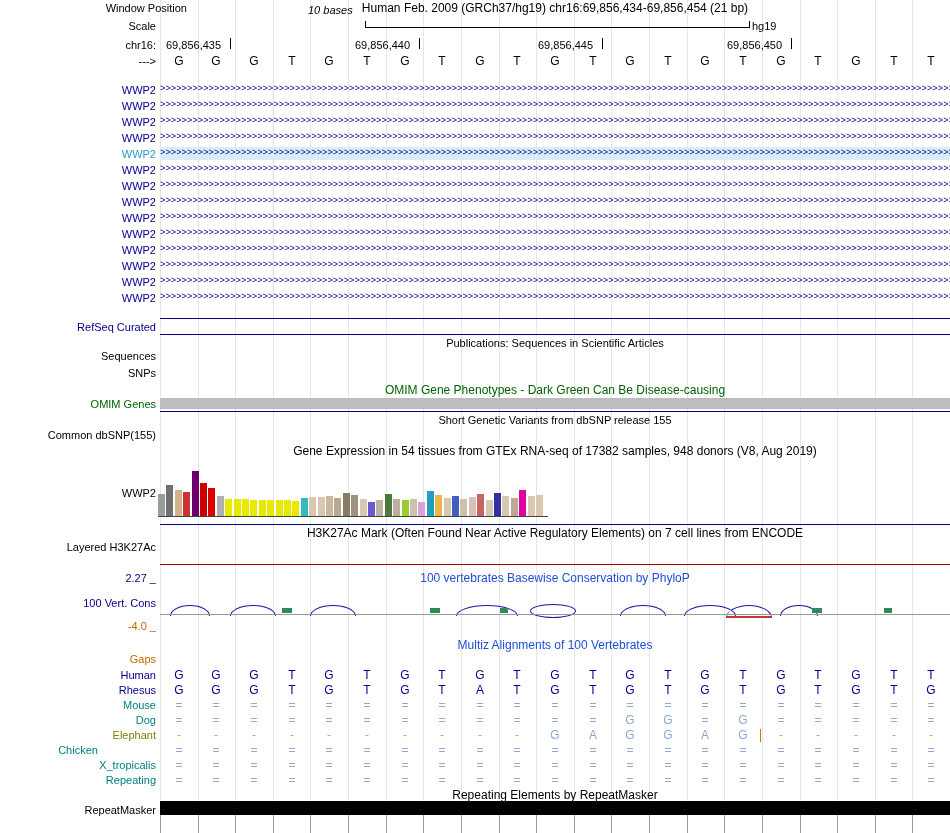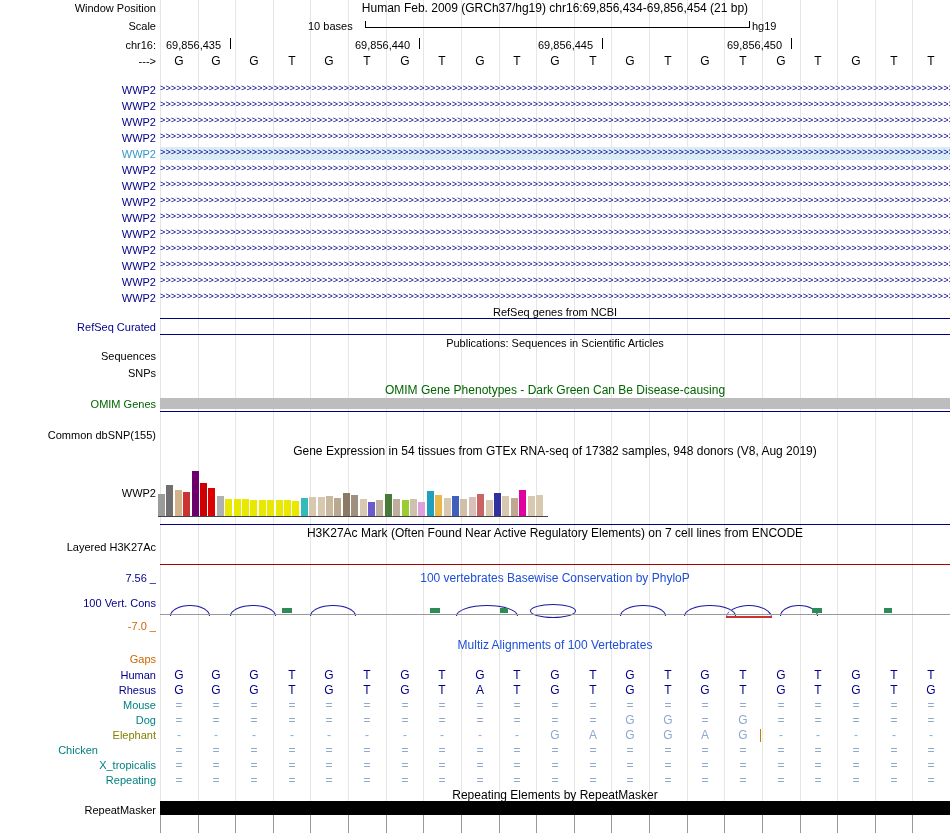--- a/index.html
+++ b/index.html
@@ -72,25 +72,25 @@
       <div class="vgrid" style="left: 489px;"></div>
       <div class="vgrid" style="left: 527px;"></div>
       <div class="vgrid" style="left: 564px;"></div>
       <div class="vgrid" style="left: 602px;"></div>
       <div class="vgrid" style="left: 640px;"></div>
       <div class="vgrid" style="left: 677px;"></div>
       <div class="vgrid" style="left: 715px;"></div>
       <div class="vgrid" style="left: 752px;"></div>
     </div>
 
-  <div class="lbl" style="top:2px;">Window Position</div>
+  <div class="lbl" style="top:2px;margin-left:31px;">Window Position</div>
   <div class="center-title dark" style="top:2px;">Human Feb. 2009 (GRCh37/hg19)   chr16:69,856,434-69,856,454 (21 bp)</div>
 
   <div class="lbl" style="top:20px;">Scale</div>
-  <div style="position:absolute;left:308px;top:20px;font-size:11px;">10 bases</div>
+  <div style="position:absolute;left:308px;top:4px;font-size:11px;font-style:italic;">10 bases</div>
   <div class="scalebar" style="left:365px;top:27px;width:385px;"></div>
   <div class="scaletick" style="left:365px;top:21px;"></div>
   <div class="scaletick" style="left:749px;top:21px;"></div>
   <div class="hg19" style="left:752px;top:20px;">hg19</div>
 
   <div class="lbl" style="top:39px;">chr16:</div>
   <div class="coord" style="left:166px;top:39px;">69,856,435</div>
   <div class="coordtick" style="left:230px;top:38px;"></div>
   <div class="coord" style="left:355px;top:39px;">69,856,440</div>
   <div class="coordtick" style="left:419px;top:38px;"></div>
@@ -150,32 +150,32 @@
       <div class="lbl blue" style="top: 260px;">WWP2</div>
       <div class="gene-row" style="top: 259px; height: 13px;"><span class="arrows">&gt;&gt;&gt;&gt;&gt;&gt;&gt;&gt;&gt;&gt;&gt;&gt;&gt;&gt;&gt;&gt;&gt;&gt;&gt;&gt;&gt;&gt;&gt;&gt;&gt;&gt;&gt;&gt;&gt;&gt;&gt;&gt;&gt;&gt;&gt;&gt;&gt;&gt;&gt;&gt;&gt;&gt;&gt;&gt;&gt;&gt;&gt;&gt;&gt;&gt;&gt;&gt;&gt;&gt;&gt;&gt;&gt;&gt;&gt;&gt;&gt;&gt;&gt;&gt;&gt;&gt;&gt;&gt;&gt;&gt;&gt;&gt;&gt;&gt;&gt;&gt;&gt;&gt;&gt;&gt;&gt;&gt;&gt;&gt;&gt;&gt;&gt;&gt;&gt;&gt;&gt;&gt;&gt;&gt;&gt;&gt;&gt;&gt;&gt;&gt;&gt;&gt;&gt;&gt;&gt;&gt;&gt;&gt;&gt;&gt;&gt;&gt;&gt;&gt;&gt;&gt;&gt;&gt;&gt;&gt;&gt;&gt;&gt;&gt;&gt;&gt;&gt;&gt;&gt;&gt;&gt;&gt;&gt;&gt;&gt;&gt;&gt;&gt;&gt;&gt;&gt;&gt;&gt;&gt;&gt;&gt;&gt;&gt;&gt;&gt;&gt;&gt;&gt;&gt;&gt;&gt;&gt;&gt;&gt;&gt;&gt;&gt;&gt;&gt;&gt;&gt;&gt;&gt;&gt;&gt;&gt;&gt;&gt;&gt;&gt;&gt;&gt;&gt;&gt;&gt;&gt;&gt;&gt;&gt;&gt;&gt;&gt;&gt;&gt;&gt;&gt;&gt;&gt;&gt;&gt;&gt;&gt;&gt;&gt;&gt;&gt;&gt;&gt;&gt;&gt;&gt;&gt;&gt;&gt;&gt;&gt;&gt;&gt;&gt;&gt;&gt;&gt;&gt;&gt;&gt;&gt;&gt;&gt;&gt;&gt;&gt;&gt;&gt;&gt;&gt;</span></div>
       <div class="lbl blue" style="top: 276px;">WWP2</div>
       <div class="gene-row" style="top: 275px; height: 13px;"><span class="arrows">&gt;&gt;&gt;&gt;&gt;&gt;&gt;&gt;&gt;&gt;&gt;&gt;&gt;&gt;&gt;&gt;&gt;&gt;&gt;&gt;&gt;&gt;&gt;&gt;&gt;&gt;&gt;&gt;&gt;&gt;&gt;&gt;&gt;&gt;&gt;&gt;&gt;&gt;&gt;&gt;&gt;&gt;&gt;&gt;&gt;&gt;&gt;&gt;&gt;&gt;&gt;&gt;&gt;&gt;&gt;&gt;&gt;&gt;&gt;&gt;&gt;&gt;&gt;&gt;&gt;&gt;&gt;&gt;&gt;&gt;&gt;&gt;&gt;&gt;&gt;&gt;&gt;&gt;&gt;&gt;&gt;&gt;&gt;&gt;&gt;&gt;&gt;&gt;&gt;&gt;&gt;&gt;&gt;&gt;&gt;&gt;&gt;&gt;&gt;&gt;&gt;&gt;&gt;&gt;&gt;&gt;&gt;&gt;&gt;&gt;&gt;&gt;&gt;&gt;&gt;&gt;&gt;&gt;&gt;&gt;&gt;&gt;&gt;&gt;&gt;&gt;&gt;&gt;&gt;&gt;&gt;&gt;&gt;&gt;&gt;&gt;&gt;&gt;&gt;&gt;&gt;&gt;&gt;&gt;&gt;&gt;&gt;&gt;&gt;&gt;&gt;&gt;&gt;&gt;&gt;&gt;&gt;&gt;&gt;&gt;&gt;&gt;&gt;&gt;&gt;&gt;&gt;&gt;&gt;&gt;&gt;&gt;&gt;&gt;&gt;&gt;&gt;&gt;&gt;&gt;&gt;&gt;&gt;&gt;&gt;&gt;&gt;&gt;&gt;&gt;&gt;&gt;&gt;&gt;&gt;&gt;&gt;&gt;&gt;&gt;&gt;&gt;&gt;&gt;&gt;&gt;&gt;&gt;&gt;&gt;&gt;&gt;&gt;&gt;&gt;&gt;&gt;&gt;&gt;&gt;&gt;&gt;&gt;&gt;&gt;&gt;&gt;&gt;&gt;&gt;</span></div>
       <div class="lbl blue" style="top: 292px;">WWP2</div>
       <div class="gene-row" style="top: 291px; height: 13px;"><span class="arrows">&gt;&gt;&gt;&gt;&gt;&gt;&gt;&gt;&gt;&gt;&gt;&gt;&gt;&gt;&gt;&gt;&gt;&gt;&gt;&gt;&gt;&gt;&gt;&gt;&gt;&gt;&gt;&gt;&gt;&gt;&gt;&gt;&gt;&gt;&gt;&gt;&gt;&gt;&gt;&gt;&gt;&gt;&gt;&gt;&gt;&gt;&gt;&gt;&gt;&gt;&gt;&gt;&gt;&gt;&gt;&gt;&gt;&gt;&gt;&gt;&gt;&gt;&gt;&gt;&gt;&gt;&gt;&gt;&gt;&gt;&gt;&gt;&gt;&gt;&gt;&gt;&gt;&gt;&gt;&gt;&gt;&gt;&gt;&gt;&gt;&gt;&gt;&gt;&gt;&gt;&gt;&gt;&gt;&gt;&gt;&gt;&gt;&gt;&gt;&gt;&gt;&gt;&gt;&gt;&gt;&gt;&gt;&gt;&gt;&gt;&gt;&gt;&gt;&gt;&gt;&gt;&gt;&gt;&gt;&gt;&gt;&gt;&gt;&gt;&gt;&gt;&gt;&gt;&gt;&gt;&gt;&gt;&gt;&gt;&gt;&gt;&gt;&gt;&gt;&gt;&gt;&gt;&gt;&gt;&gt;&gt;&gt;&gt;&gt;&gt;&gt;&gt;&gt;&gt;&gt;&gt;&gt;&gt;&gt;&gt;&gt;&gt;&gt;&gt;&gt;&gt;&gt;&gt;&gt;&gt;&gt;&gt;&gt;&gt;&gt;&gt;&gt;&gt;&gt;&gt;&gt;&gt;&gt;&gt;&gt;&gt;&gt;&gt;&gt;&gt;&gt;&gt;&gt;&gt;&gt;&gt;&gt;&gt;&gt;&gt;&gt;&gt;&gt;&gt;&gt;&gt;&gt;&gt;&gt;&gt;&gt;&gt;&gt;&gt;&gt;&gt;&gt;&gt;&gt;&gt;&gt;&gt;&gt;&gt;&gt;&gt;&gt;&gt;&gt;&gt;</span></div>
     </div>
 
   <div class="hline" style="left:160px;top:318px;width:790px;"></div>
   <div class="lbl blue" style="top:321px;">RefSeq Curated</div>
-  <div class="center-title dark" style="top:306px;font-size:11px;">RefSeq genes from NCBI</div>
 
   <div class="hline" style="left:160px;top:334px;width:790px;"></div>
   <div class="lbl" style="top:350px;">Sequences</div>
   <div class="lbl" style="top:367px;">SNPs</div>
   <div class="center-title dark" style="top:337px;font-size:11px;">Publications: Sequences in Scientific Articles</div>
 
   <div class="center-title green" style="top:384px;">OMIM Gene Phenotypes - Dark Green Can Be Disease-causing</div>
   <div class="lbl green" style="top:398px;">OMIM Genes</div>
   <div class="grayband" style="top:398px;width:790px;"></div>
 
   <div class="hline" style="left:160px;top:411px;width:790px;background:#000080;"></div>
+  <div class="center-title dark" style="top:414px;font-size:11px;">Short Genetic Variants from dbSNP release 155</div>
   <div class="lbl" style="top:429px;">Common dbSNP(155)</div>
 
   <div class="center-title dark" style="top:445px;">Gene Expression in 54 tissues from GTEx RNA-seq of 17382 samples, 948 donors (V8, Aug 2019)</div>
   <div class="lbl" style="top:487px;">WWP2</div>
   <div class="exprbox" id="gtex-bars" style="top:458px;left:158px;width:390px;height:58px;">
       <div class="bar" style="left: 0px; height: 22px; background: rgb(155, 155, 155);"></div>
       <div class="bar" style="left: 8.4px; height: 31px; background: rgb(112, 112, 112);"></div>
       <div class="bar" style="left: 16.8px; height: 26px; background: rgb(210, 180, 140);"></div>
       <div class="bar" style="left: 25.2px; height: 24px; background: rgb(204, 51, 51);"></div>
       <div class="bar" style="left: 33.6px; height: 45px; background: rgb(107, 0, 107);"></div>
@@ -221,24 +221,24 @@
       <div class="bar" style="left: 369.6px; height: 20px; background: rgb(216, 200, 176);"></div>
       <div class="bar" style="left: 378px; height: 21px; background: rgb(216, 200, 176);"></div>
     </div>
   <div class="hline" style="left:158px;top:516px;width:390px;background:#444;"></div>
 
   <div class="hline" style="left:160px;top:524px;width:790px;"></div>
   <div class="center-title dark" style="top:527px;">H3K27Ac Mark (Often Found Near Active Regulatory Elements) on 7 cell lines from ENCODE</div>
   <div class="lbl" style="top:541px;">Layered H3K27Ac</div>
   <div class="redline" style="left:160px;top:564px;width:790px;"></div>
 
-  <div class="lbl blue" style="top:572px;">7.56 _</div>
+  <div class="lbl blue" style="top:572px;">2.27 _</div>
   <div class="center-title blue" style="top:572px;">100 vertebrates Basewise Conservation by PhyloP</div>
   <div class="lbl blue" style="top:597px;">100 Vert. Cons</div>
-  <div class="lbl orange" style="top:620px;">-7.0 _</div>
+  <div class="lbl orange" style="top:620px;">-4.0 _</div>
   <div class="consrow" id="cons-plot" style="top:600px;height:28px;">
       <div style="position: absolute; left: 10px; top: 5px; width: 38px; height: 10px; border-top: 1px solid rgb(26, 26, 160); border-left: 1px solid rgb(26, 26, 160); border-right: 1px solid rgb(26, 26, 160); border-radius: 50% 50% 0px 0px / 100% 100% 0px 0px;"></div>
       <div style="position: absolute; left: 70px; top: 5px; width: 44px; height: 10px; border-top: 1px solid rgb(26, 26, 160); border-left: 1px solid rgb(26, 26, 160); border-right: 1px solid rgb(26, 26, 160); border-radius: 50% 50% 0px 0px / 100% 100% 0px 0px;"></div>
       <div style="position: absolute; left: 122px; top: 8px; width: 10px; height: 5px; background: rgb(46, 139, 87);"></div>
       <div style="position: absolute; left: 150px; top: 5px; width: 44px; height: 10px; border-top: 1px solid rgb(26, 26, 160); border-left: 1px solid rgb(26, 26, 160); border-right: 1px solid rgb(26, 26, 160); border-radius: 50% 50% 0px 0px / 100% 100% 0px 0px;"></div>
       <div style="position: absolute; left: 270px; top: 8px; width: 10px; height: 5px; background: rgb(46, 139, 87);"></div>
       <div style="position: absolute; left: 296px; top: 5px; width: 60px; height: 10px; border-top: 1px solid rgb(26, 26, 160); border-left: 1px solid rgb(26, 26, 160); border-right: 1px solid rgb(26, 26, 160); border-radius: 50% 50% 0px 0px / 100% 100% 0px 0px;"></div>
       <div style="position: absolute; left: 340px; top: 8px; width: 8px; height: 5px; background: rgb(46, 139, 87);"></div>
       <div style="position: absolute; left: 370px; top: 4px; width: 44px; height: 12px; border: 1px solid rgb(26, 26, 160); border-radius: 50%;"></div>
       <div style="position: absolute; left: 460px; top: 5px; width: 44px; height: 10px; border-top: 1px solid rgb(26, 26, 160); border-left: 1px solid rgb(26, 26, 160); border-right: 1px solid rgb(26, 26, 160); border-radius: 50% 50% 0px 0px / 100% 100% 0px 0px;"></div>

